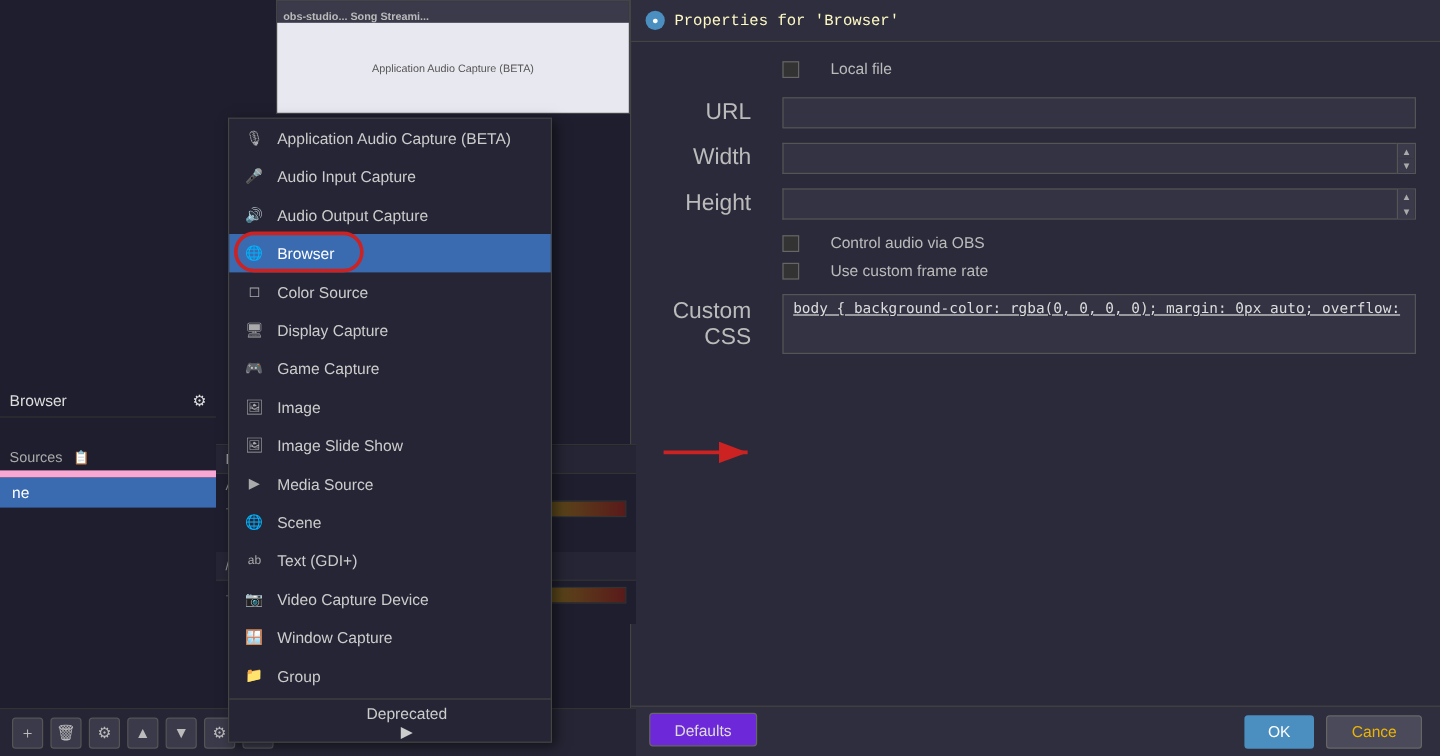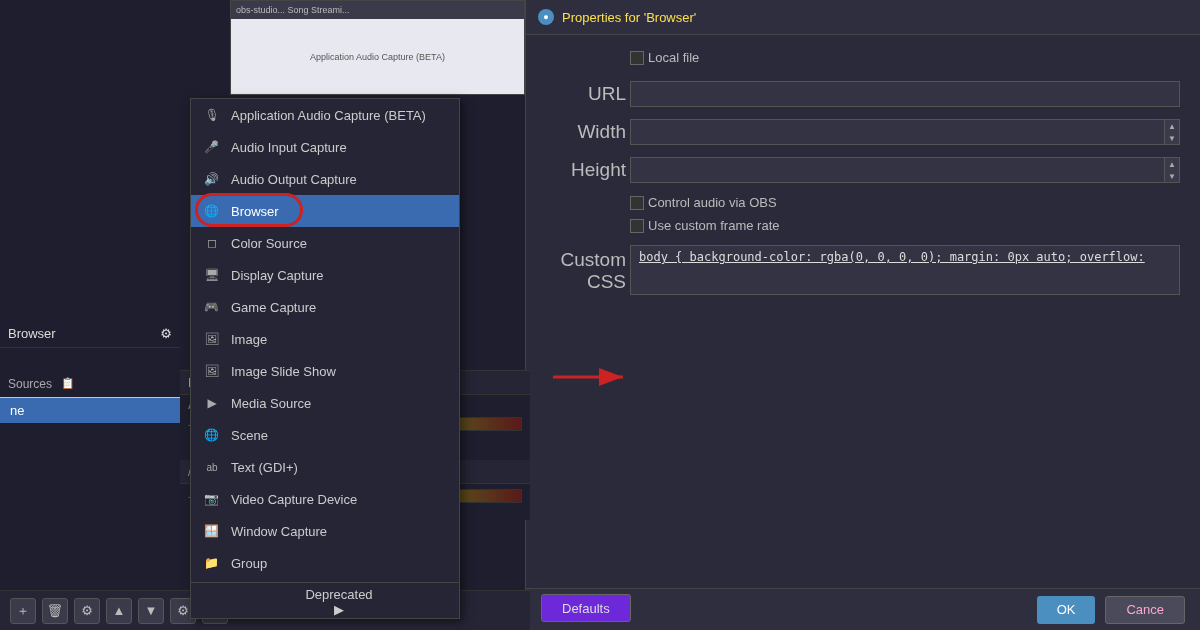--- a/index.html
+++ b/index.html
@@ -28,25 +28,26 @@
       width: 295px;
       height: 95px;
       background: #2a3a5a;
       border: 1px solid #444;
     }
 
     .browser-bar {
       height: 18px;
       background: #3a3a4a;
       display: flex;
-      align-items: center;
+      align-items: flex-end;
       padding: 0 5px;
       gap: 3px;
       font-size: 10px;
       color: #aaa;
+      font-weight: bold;
     }
 
     .browser-content {
       background: #e8e8f0;
       height: calc(100% - 18px);
       display: flex;
       align-items: center;
       justify-content: center;
       font-size: 10px;
       color: #333;
@@ -74,33 +75,34 @@
 
     .prop-title-icon {
       width: 16px; height: 16px;
       background: #4a8fc0;
       border-radius: 50%;
       display: flex; align-items: center; justify-content: center;
       font-size: 9px; color: white; font-weight: bold;
     }
 
     .prop-title-text {
-      color: #fde047;
-      font-size: 13px;
+      color: #fef9c3;
+      font-size: 13px;
+      font-family: Liberation Mono, monospace;
     }
 
     .prop-body {
       padding: 15px 20px;
     }
 
     .prop-row {
       display: flex;
       align-items: center;
       margin-bottom: 12px;
-      gap: 4px;
+      gap: 26px;
     }
 
     .prop-label {
       width: 80px;
       text-align: right;
       color: #bbb;
       font-size: 19px;
       flex-shrink: 0;
     }
 
@@ -205,21 +207,21 @@
       border: 1px solid #666;
     }
 
     .btn-primary {
       background: #4a8fc0;
       color: white;
     }
 
     .btn-cancel {
       background: #4a4a5a;
-      color: #f9a8d4;
+      color: #eab308;
       border: 1px solid #666;
       text-align: center;
     }
 
     .obs-bottom-bar {
       position: absolute;
       bottom: 0; left: 0;
       width: 530px;
       height: 40px;
       background: #252535;
@@ -345,21 +347,21 @@
       position: absolute;
       top: 370px; left: 0;
       width: 180px;
       height: 28px;
       background: #1e1e2e;
       display: flex;
       align-items: center;
       padding: 0 8px;
       font-size: 12px;
       color: #aaa;
-      border-bottom: 1px solid #f9a8d4;
+      border-bottom: 6px solid #f9a8d4;
       gap: 5px;
     }
 
     .vaux-row {
       position: absolute;
       top: 460px; left: 180px;
       width: 350px;
       height: 60px;
       background: #1e1e2e;
     }

